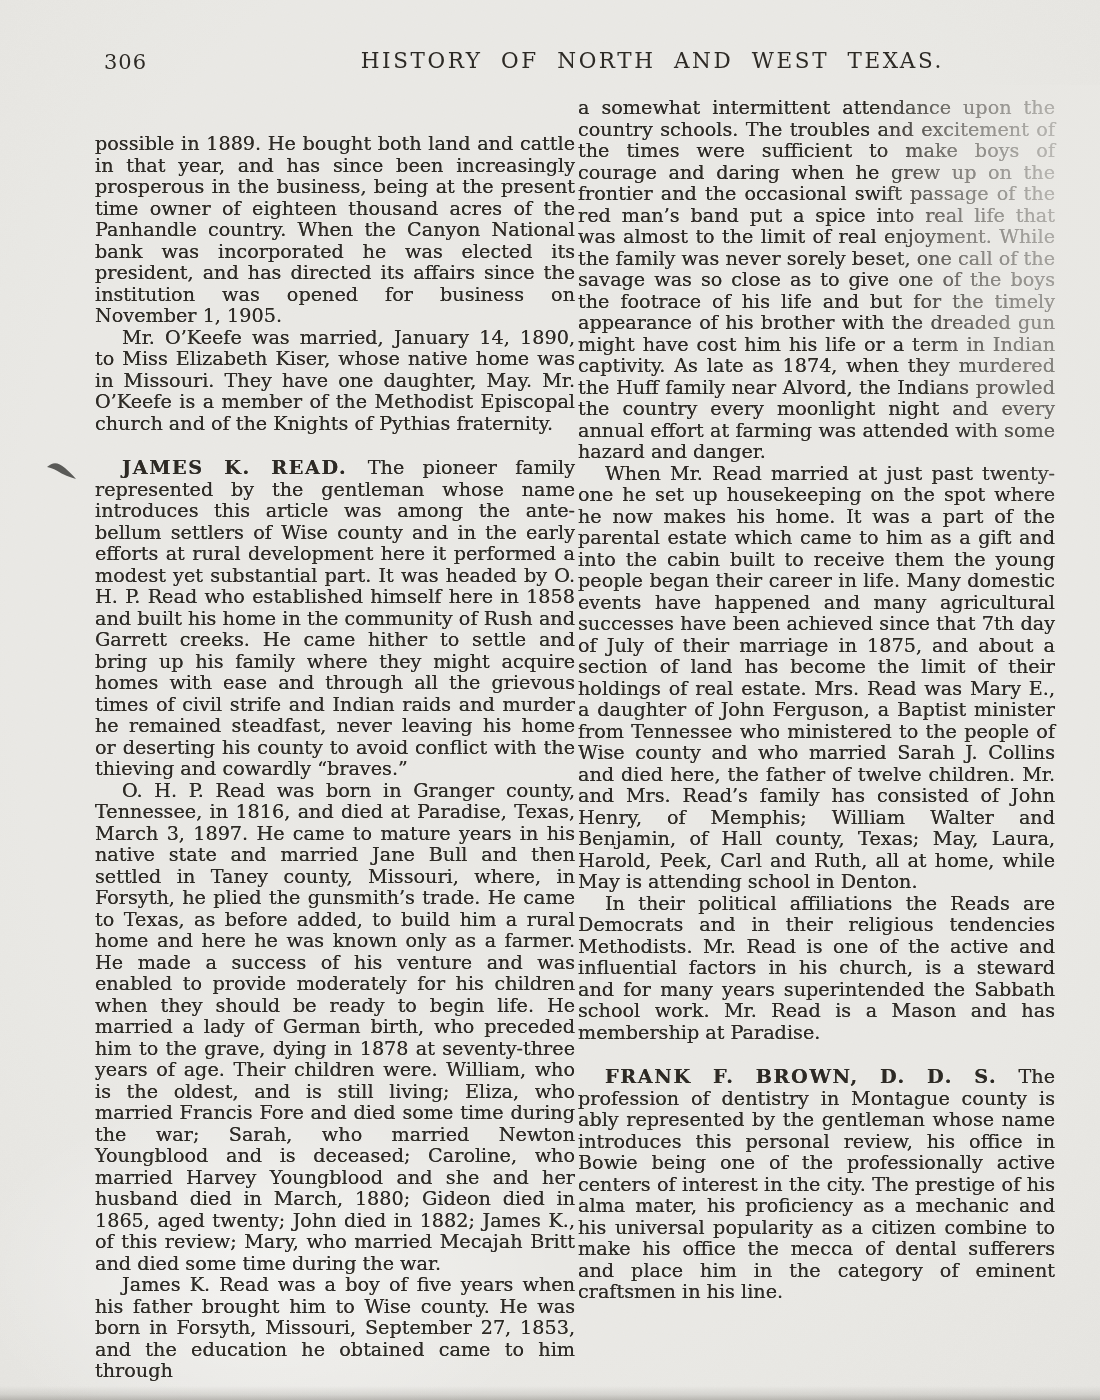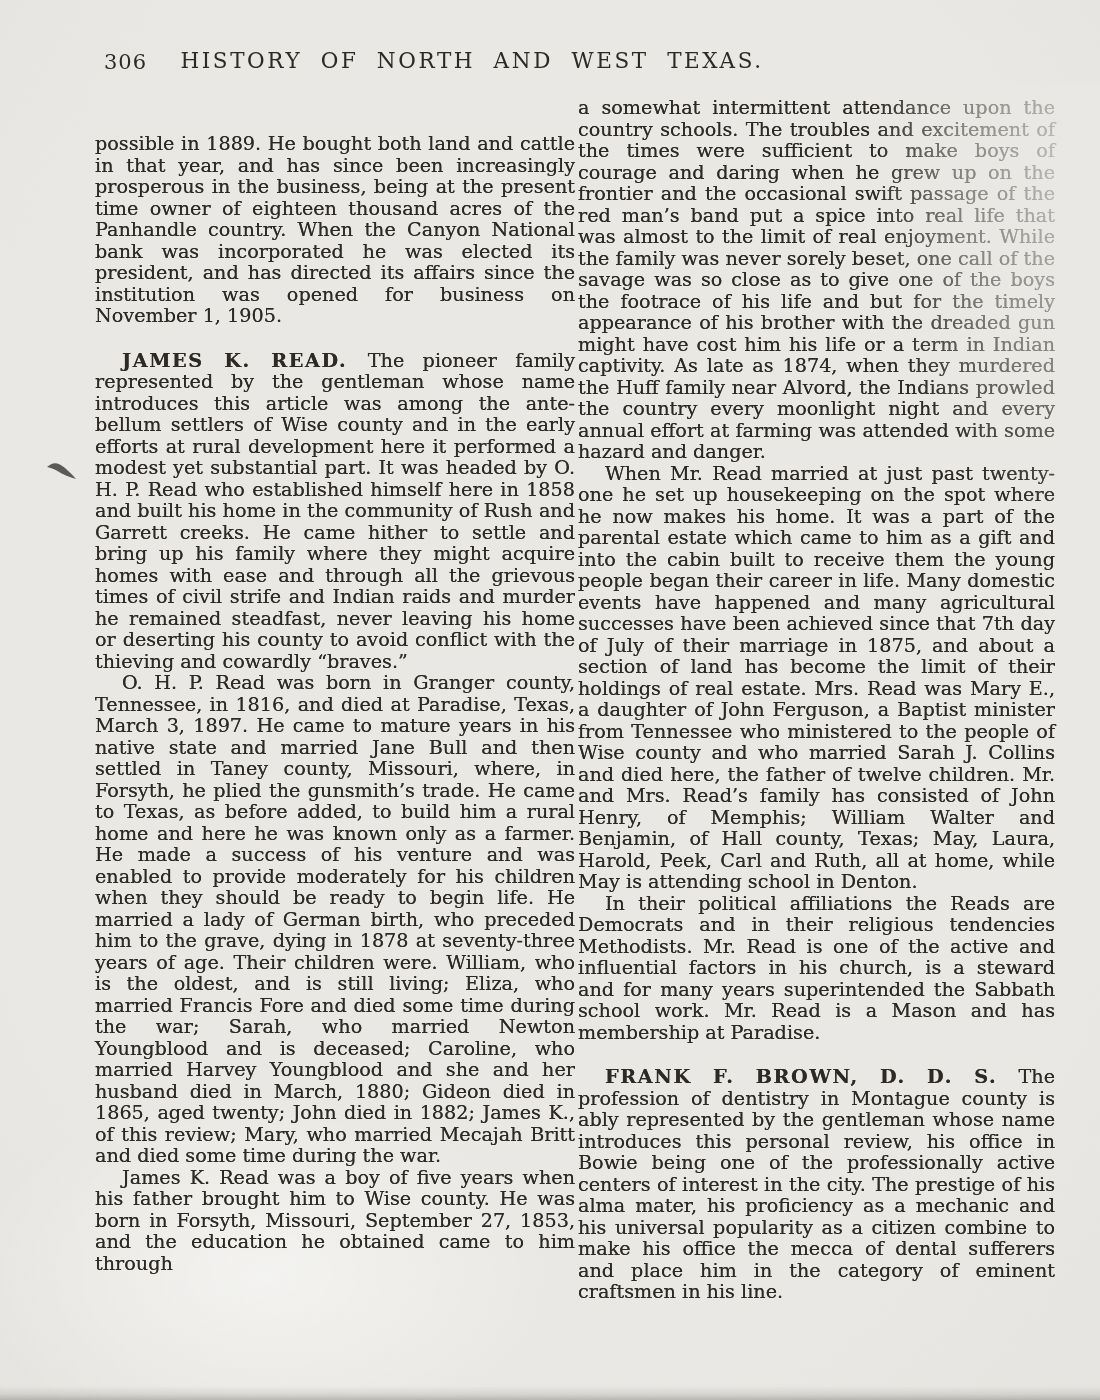--- a/index.html
+++ b/index.html
@@ -33,21 +33,21 @@
   }
   .header {
     position: absolute; top: 44px; left: 0; width: 1004px; height: 40px;
   }
   .page-number {
     position: absolute; left: 104px; top: 6px;
     font-size: 21px; letter-spacing: 1px;
   }
   .header-title {
     position: absolute; left: 0; right: 60px; top: 4px;
-    text-align: center;
+    text-align: right;
     font-size: 21.5px;
     letter-spacing: 2.6px;
     word-spacing: 9px;
     white-space: nowrap;
   }
   .column {
     position: absolute; top: 97px;
     width: 480px;
     text-align: justify;
     font-size: 19.2px;
@@ -79,20 +79,21 @@
     <div class="page-number">306</div>
     <div class="header-title">HISTORY OF NORTH AND WEST TEXAS.</div>
   </div>
 
   <svg class="pen-mark" width="50" height="40" viewBox="0 0 50 40" xmlns="http://www.w3.org/2000/svg">
     <path d="M7,12 C13,6.5 18,7 25,13 C29,16.5 33,20.5 36,24 C30,22.5 23,19.5 17,15.8 C13,13.4 9.5,12.6 7,12 Z" fill="#3a3a38" opacity="0.82"></path>
   </svg>
 
   <div class="column col-left">
       <p class="para">possible in 1889.  He bought both land and cattle in that year, and has since been increasingly prosperous in the business, being at the present time owner of eighteen thousand acres of the Panhandle country.  When the Canyon National bank was incorporated he was elected its president, and has directed its affairs since the institution was opened for business on November 1, 1905.</p>
+      <p class="para indent">Mr. O’Keefe was married, January 14, 1890, to Miss Elizabeth Kiser, whose native home was in Missouri.  They have one daughter, May.  Mr. O’Keefe is a member of the Methodist Episcopal church and of the Knights of Pythias fraternity.</p>
       <p class="para indent gap"><span class="lead">JAMES K. READ.  </span>The pioneer family represented by the gentleman whose name introduces this article was among the ante-bellum settlers of Wise county and in the early efforts at rural development here it performed a modest yet substantial part.  It was headed by O. H. P. Read who established himself here in 1858 and built his home in the community of Rush and Garrett creeks.  He came hither to settle and bring up his family where they might acquire homes with ease and through all the grievous times of civil strife and Indian raids and murder he remained steadfast, never leaving his home or deserting his county to avoid conflict with the thieving and cowardly “braves.”</p>
       <p class="para indent">O. H. P. Read was born in Granger county, Tennessee, in 1816, and died at Paradise, Texas, March 3, 1897.  He came to mature years in his native state and married Jane Bull and then settled in Taney county, Missouri, where, in Forsyth, he plied the gunsmith’s trade.  He came to Texas, as before added, to build him a rural home and here he was known only as a farmer. He made a success of his venture and was enabled to provide moderately for his children when they should be ready to begin life.  He married a lady of German birth, who preceded him to the grave, dying in 1878 at seventy-three years of age.  Their children were.  William, who is the oldest, and is still living; Eliza, who married Francis Fore and died some time during the war; Sarah, who married Newton Youngblood and is deceased; Caroline, who married Harvey Youngblood and she and her husband died in March, 1880; Gideon died in 1865, aged twenty; John died in 1882; James K., of this review; Mary, who married Mecajah Britt and died some time during the war.</p>
       <p class="para indent">James K. Read was a boy of five years when his father brought him to Wise county.  He was born in Forsyth, Missouri, September 27, 1853, and the education he obtained came to him through</p>
     </div>
   <div class="column col-right">
       <p class="para">a somewhat intermittent attendance upon the country schools.  The troubles and excitement of the times were sufficient to make boys of courage and daring when he grew up on the frontier and the occasional swift passage of the red man’s band put a spice into real life that was almost to the limit of real enjoyment.  While the family was never sorely beset, one call of the savage was so close as to give one of the boys the footrace of his life and but for the timely appearance of his brother with the dreaded gun might have cost him his life or a term in Indian captivity.  As late as 1874, when they murdered the Huff family near Alvord, the Indians prowled the country every moonlight night and every annual effort at farming was attended with some hazard and danger.</p>
       <p class="para indent">When Mr. Read married at just past twenty-one he set up housekeeping on the spot where he now makes his home.  It was a part of the parental estate which came to him as a gift and into the cabin built to receive them the young people began their career in life.  Many domestic events have happened and many agricultural successes have been achieved since that 7th day of July of their marriage in 1875, and about a section of land has become the limit of their holdings of real estate.  Mrs. Read was Mary E., a daughter of John Ferguson, a Baptist minister from Tennessee who ministered to the people of Wise county and who married Sarah J. Collins and died here, the father of twelve children.  Mr. and Mrs. Read’s family has consisted of John Henry, of Memphis; William Walter and Benjamin, of Hall county, Texas; May, Laura, Harold, Peek, Carl and Ruth, all at home, while May is attending school in Denton.</p>
       <p class="para indent">In their political affiliations the Reads are Democrats and in their religious tendencies Methodists.  Mr. Read is one of the active and influential factors in his church, is a steward and for many years superintended the Sabbath school work.  Mr. Read is a Mason and has membership at Paradise.</p>
       <p class="para indent gap"><span class="lead">FRANK F. BROWN, D. D. S.  </span>The profession of dentistry in Montague county is ably represented by the gentleman whose name introduces this personal review, his office in Bowie being one of the professionally active centers of interest in the city.  The prestige of his alma mater, his proficiency as a mechanic and his universal popularity as a citizen combine to make his office the mecca of dental sufferers and place him in the category of eminent craftsmen in his line.</p>
     </div>

